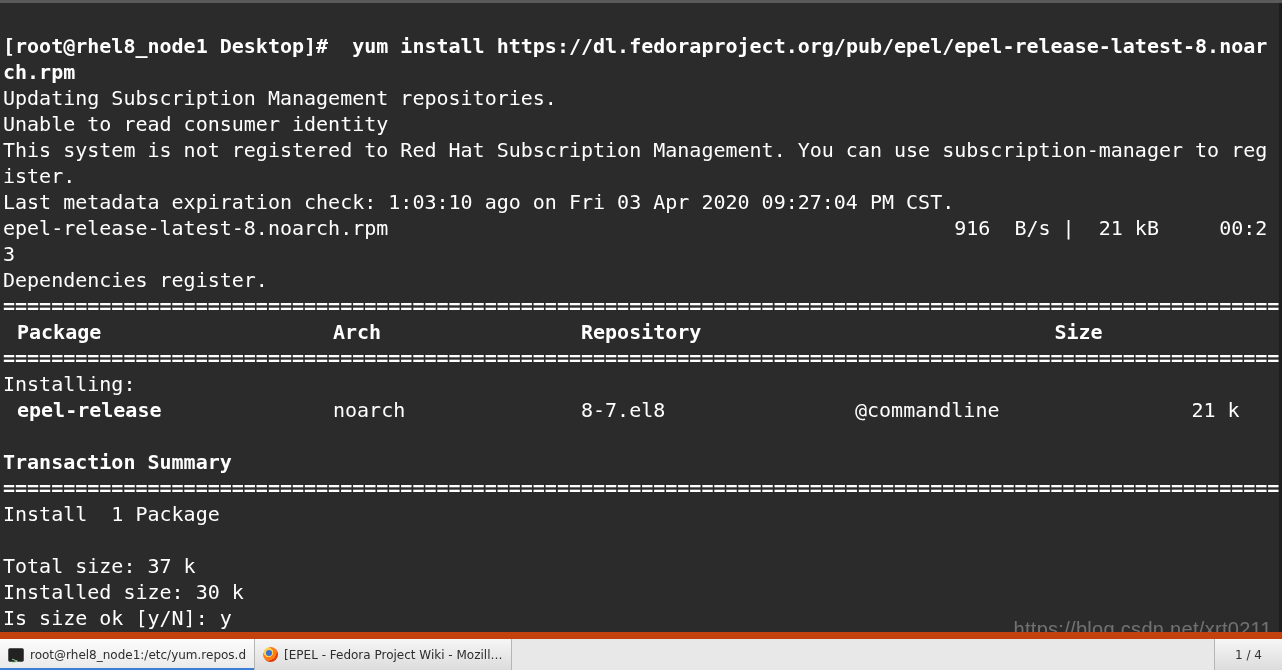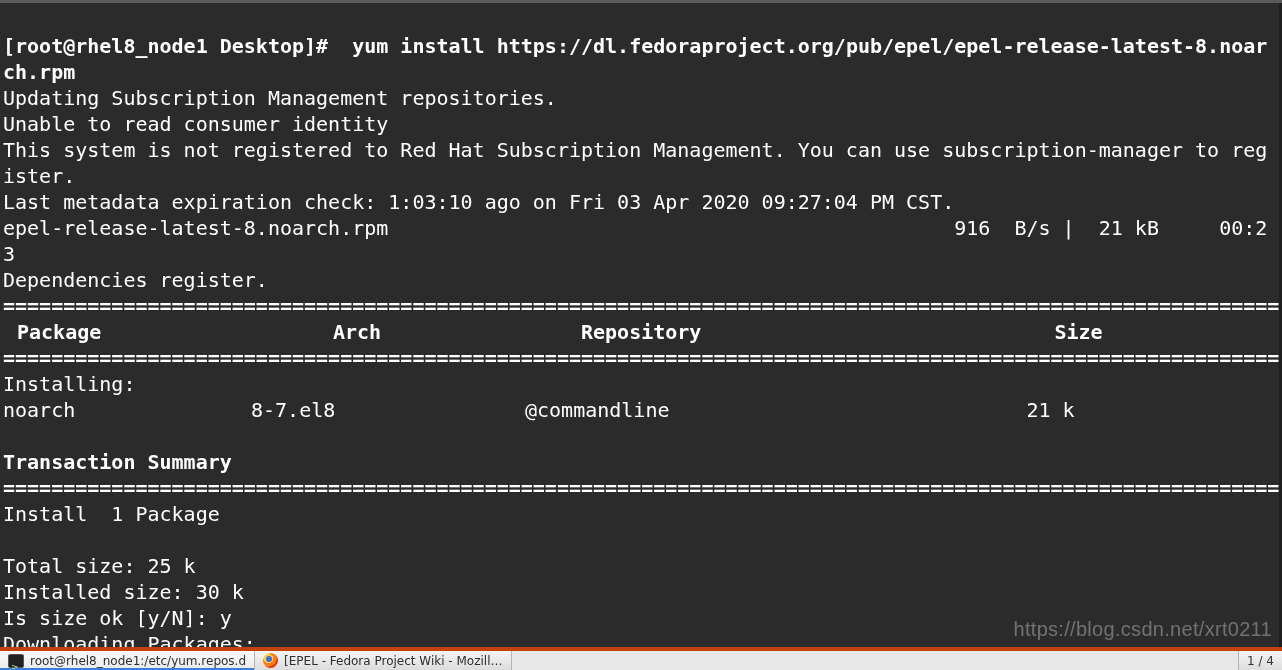--- a/index.html
+++ b/index.html
@@ -31,23 +31,23 @@
   .col-arch { width: 248px; }
   .col-ver  { width: 274px; }
   .col-repo { width: 307px; }
   .col-size { flex: 1; text-align: center; padding-right: 10px; }
   .indent-1 { padding-left: 14px; }
 
   
   .taskbar {
     position: absolute;
     left: 0; right: 0; bottom: 0;
-    height: 23px;
+    height: 38px;
     background: #e8e8e8;
-    border-top: 4px solid #c2410c;
+    border-top: 7px solid #c2410c;
     display: flex;
     align-items: stretch;
     font-family: "DejaVu Sans", sans-serif;
     font-size: 12px;
     color: #2e2e2e;
   }
   .taskbar-item {
     display: flex;
     align-items: center;
     gap: 6px;
@@ -64,21 +64,21 @@
   }
   .taskbar-label {
     white-space: nowrap;
     overflow: hidden;
     text-overflow: ellipsis;
   }
   .taskbar-spacer { flex: 1; }
   .workspace-ind {
     display: flex;
     align-items: center;
-    padding: 0 8px;
+    padding: 0 20px;
     color: #333;
     font-size: 12px;
     border-left: 1px solid #b5b5b5;
     background: linear-gradient(#f6f6f6,#dcdcdc);
   }
   .term-icon-mini {
     width: 16px; height: 14px;
     background: #222;
     border: 1px solid #555;
     border-radius: 2px;
@@ -129,26 +129,26 @@
 <span class="bold">[root@rhel8_node1 Desktop]# </span><span class="bold"> yum install https://dl.fedoraproject.org/pub/epel/epel-release-latest-8.noarch.rpm</span>
 <span>Updating Subscription Management repositories.</span>
 <span>Unable to read consumer identity</span>
 <span>This system is not registered to Red Hat Subscription Management. You can use subscription-manager to register.</span>
 <span>Last metadata expiration check: 1:03:10 ago on Fri 03 Apr 2020 09:27:04 PM CST.</span>
 <span>epel-release-latest-8.noarch.rpm                                               916  B/s |  21 kB     00:23    </span>
 <span>Dependencies register.</span>
 <span class="rule-line bold">=================================================================================================================</span>
 <div class="pkg-row bold"><span class="col-pkg indent-1">Package</span><span class="col-arch">Arch</span><span class="col-repo">Repository</span><span class="col-size">Size</span></div><span class="rule-line bold">=================================================================================================================</span>
 <span>Installing:</span>
-<div class="pkg-row"><span class="col-arch">noarch</span><span class="col-ver">8-7.el8</span><span class="col-repo">@commandline</span><span class="col-size">21 k</span></div>
+<div class="pkg-row"><span class="col-pkg indent-1 bold">epel-release</span><span class="col-arch">noarch</span><span class="col-ver">8-7.el8</span><span class="col-repo">@commandline</span><span class="col-size">21 k</span></div>
 <span class="bold">Transaction Summary</span>
 <span class="rule-line bold">=================================================================================================================</span>
 <span>Install  1 Package</span>
 
-<span>Total size: 25 k</span>
+<span>Total size: 37 k</span>
 <span>Installed size: 30 k</span>
 <span>Is size ok [y/N]: y</span>
 <span>Downloading Packages:</span>
 
 
 </div>
 
 <div class="scroll-gutter"></div>
 
 <div class="watermark">https://blog.csdn.net/xrt0211</div>

